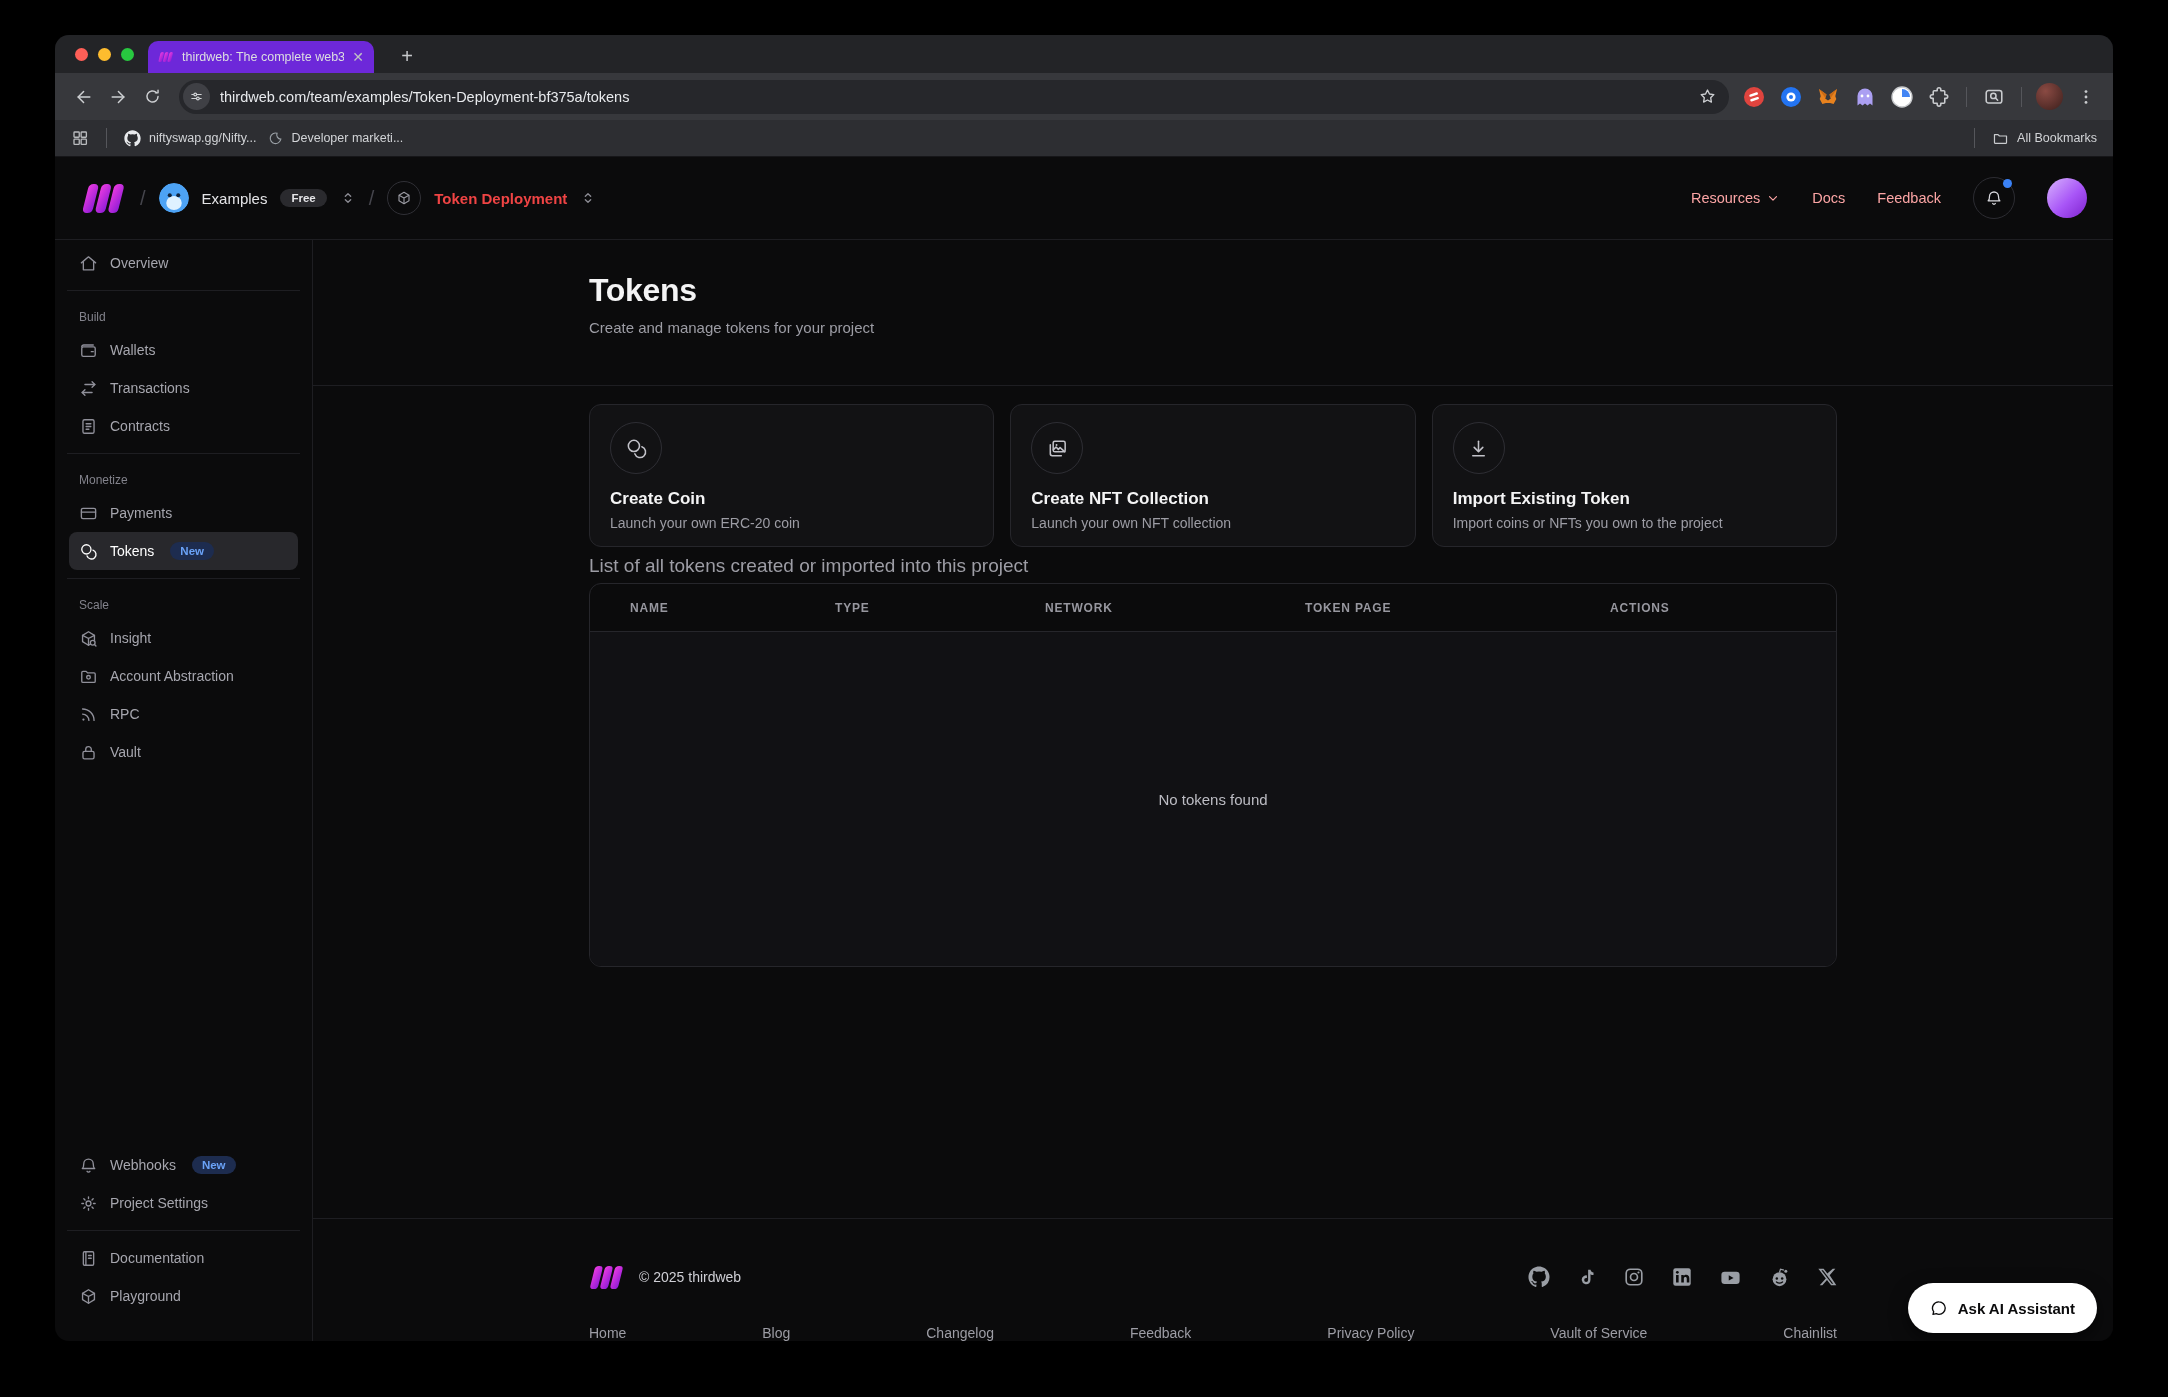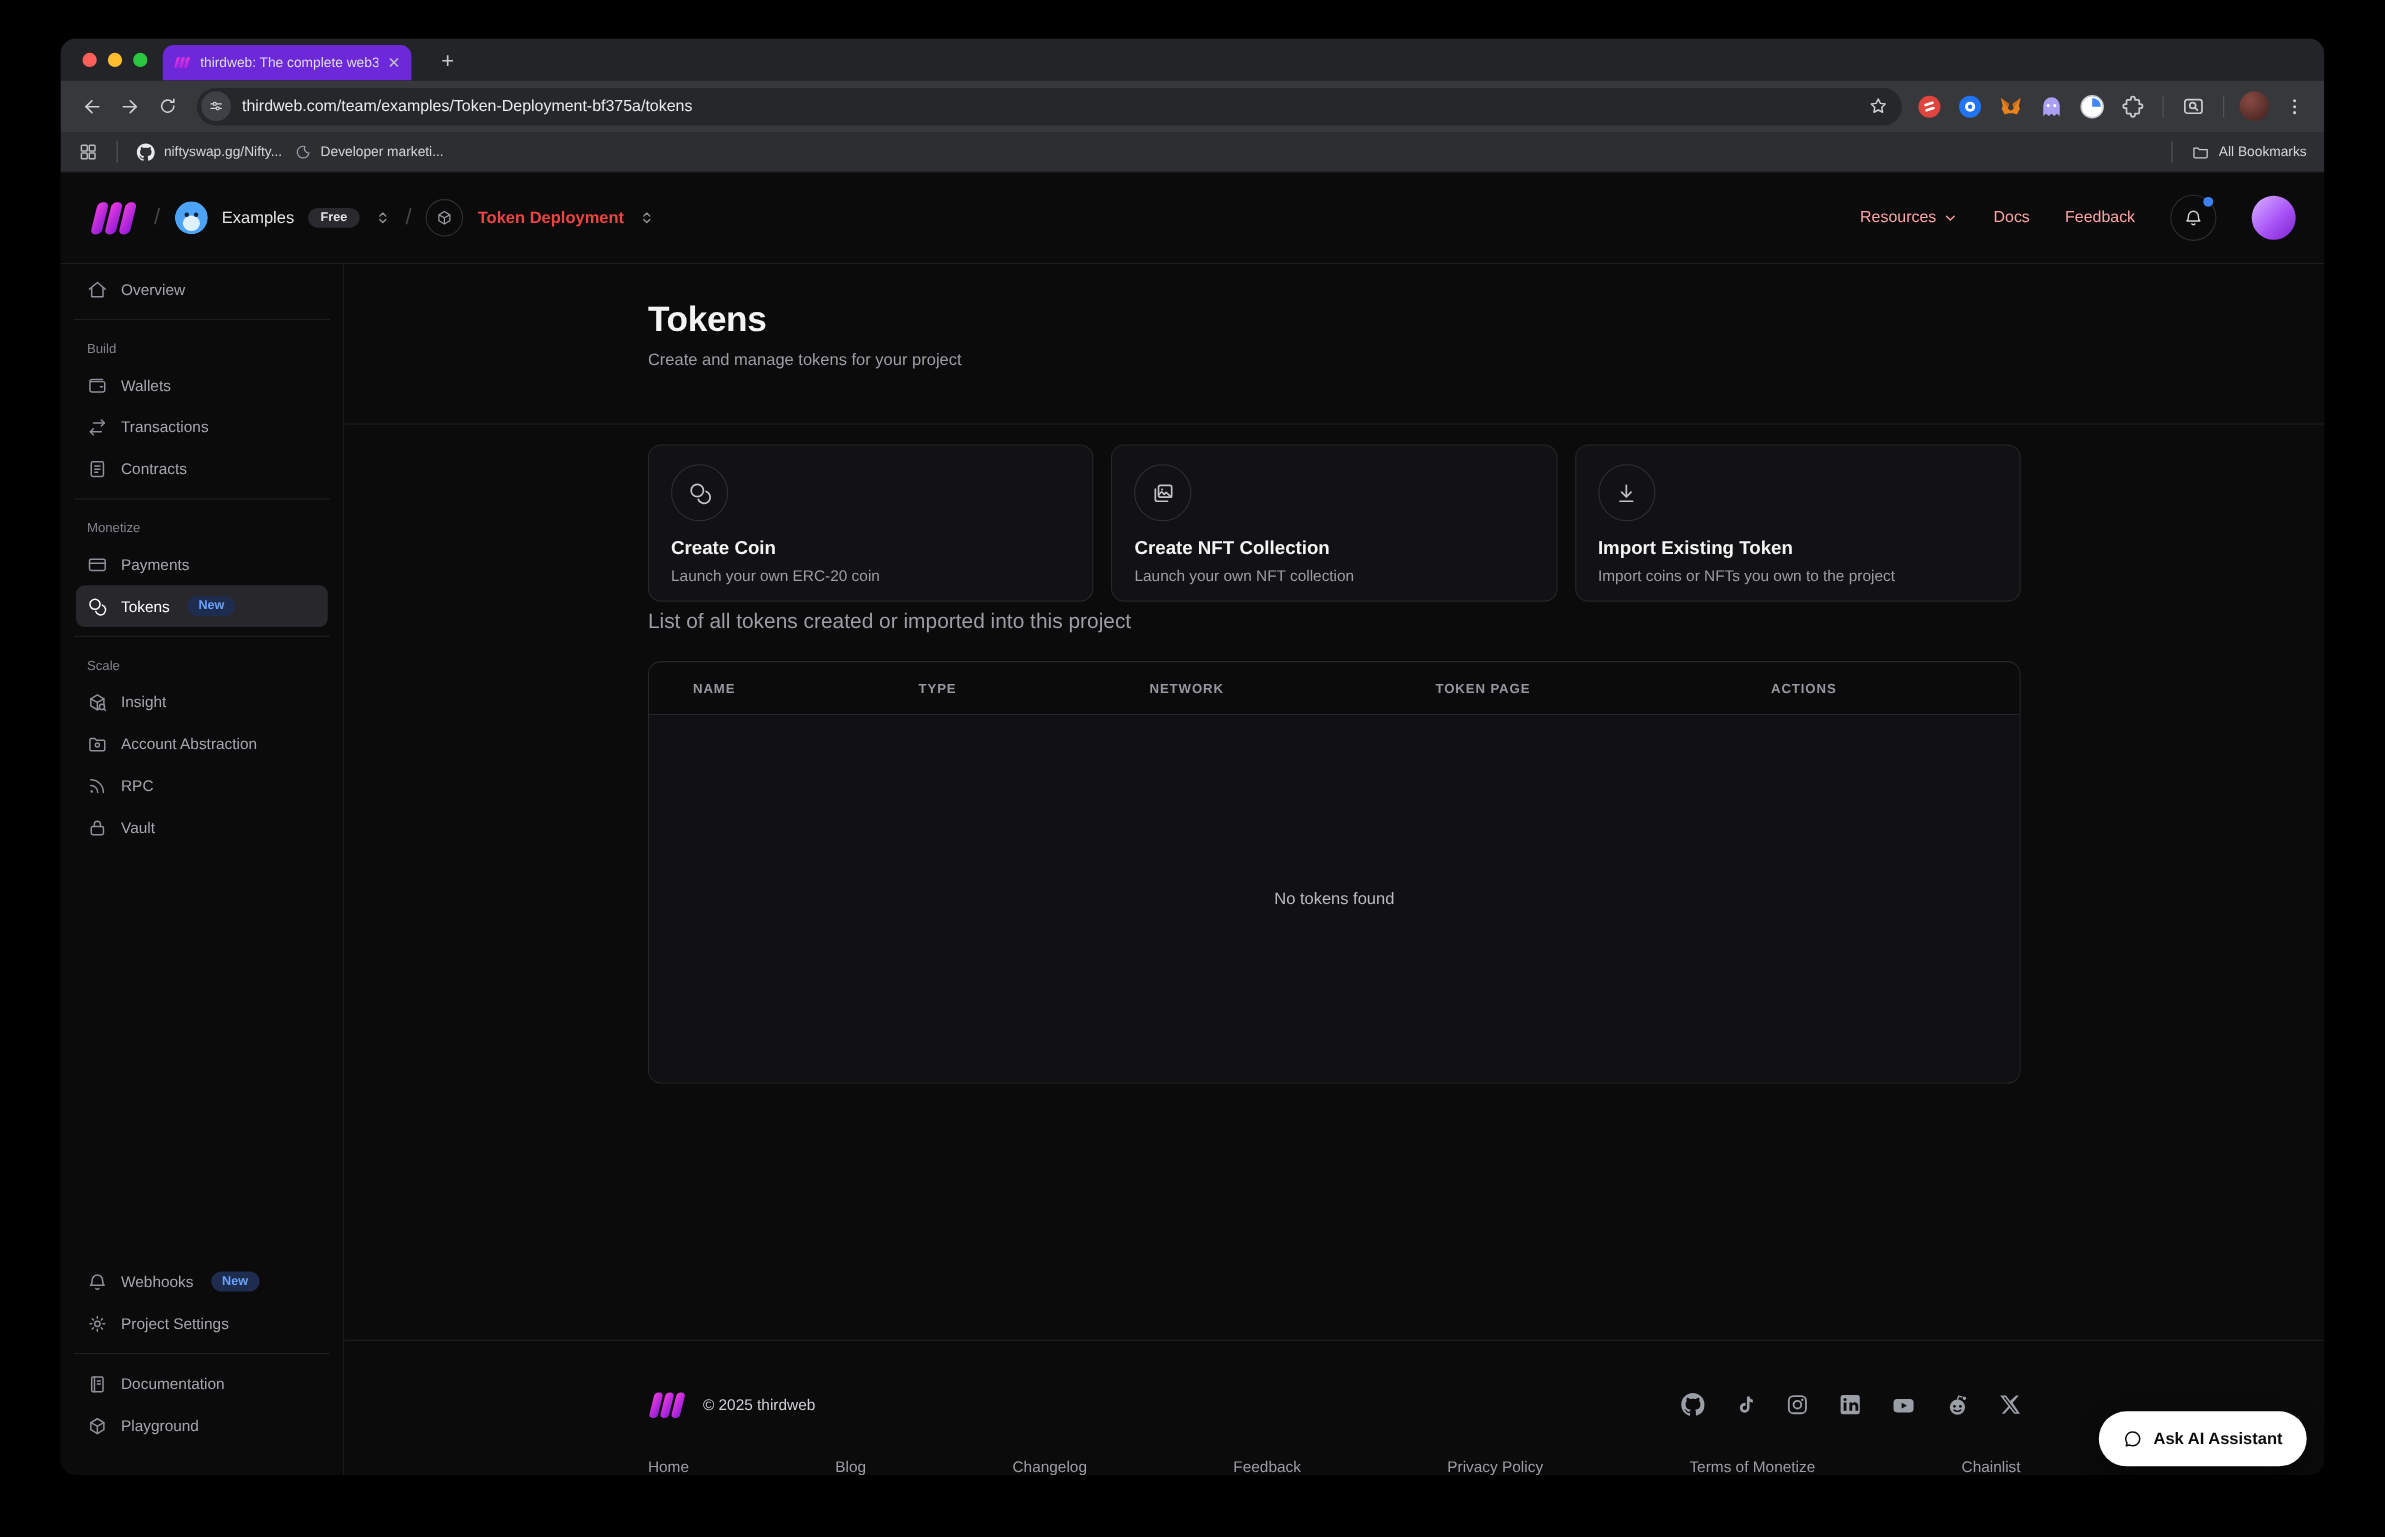--- a/index.html
+++ b/index.html
@@ -62,21 +62,21 @@
 .pagehead .contentw{padding-top:32px}
 .pt{font-size:32px;font-weight:700;color:#f4f4f5;letter-spacing:-.3px}
 .psub{font-size:15px;color:#9d9da5;margin-top:10px}
 .cards{display:flex;gap:16px;margin-top:18px}
 .card{flex:1;height:143px;background:#121214;border:1px solid #26262b;border-radius:12px;padding:17px 20px}
 .cardic{width:52px;height:52px;border-radius:50%;border:1px solid #2e2e34;display:flex;align-items:center;justify-content:center;color:#c2c2c9}
 .cardtitle{font-size:17px;font-weight:700;color:#f4f4f5;margin-top:15px}
 .carddesc{font-size:14px;color:#9d9da5;margin-top:6px}
 .yt-title{font-size:25px;font-weight:700;color:#f4f4f5;margin-top:42px;letter-spacing:-.2px}
 .yt-sub{font-size:19px;color:#9d9da5;margin-top:8px}
-.table{margin-top:24px;height:384px;border:1px solid #26262b;border-radius:12px;overflow:hidden;display:flex;flex-direction:column}
+.table{margin-top:6px;height:384px;border:1px solid #26262b;border-radius:12px;overflow:hidden;display:flex;flex-direction:column}
 .thead{height:47px;display:grid;grid-template-columns:205px 210px 260px 305px 1fr;align-items:center;padding-left:40px;flex-shrink:0}
 .th{font-size:12px;letter-spacing:.8px;color:#97979f;font-weight:700}
 .tbody{flex:1;background:#111114;border-top:1px solid #26262b;display:flex;align-items:center;justify-content:center}
 .empty{font-size:15px;color:#bcbcc3}
 .footerarea{margin-top:auto;border-top:1px solid #1e1e22}
 .frow1{margin-top:34px;height:48px;display:flex;align-items:center;justify-content:space-between}
 .fleft{display:flex;align-items:center;gap:14px;font-size:14px;color:#cfcfd5}
 .socials{display:flex;align-items:center;gap:26px;color:#9a9ea5}
 .socials span{display:flex}
 .frow2{margin-top:24px;display:flex;justify-content:space-between;font-size:14px;color:#9d9da5}
@@ -588,21 +588,21 @@
                   </svg>
                 </span>
             </div>
           </div>
           <div class="frow2">
             <span>Home</span>
             <span>Blog</span>
             <span>Changelog</span>
             <span>Feedback</span>
             <span>Privacy Policy</span>
-            <span>Terms of Monetize</span>
+            <span>Vault of Service</span>
             <span>Chainlist</span>
           </div>
         </div>
       </div>
     </main>
   </div>
 
   <div class="aipill">
     <svg width="18" height="18" viewBox="0 0 24 24" fill="none" stroke="#0b0b0c" stroke-width="1.8" stroke-linecap="round" stroke-linejoin="round">
         <path d="M12 3.8a8.3 8.3 0 0 1 0 16.6c-1.3 0-2.5-.3-3.6-.8L4 20.4l.9-3.5a8.3 8.3 0 0 1 7.1-13.1z"></path>

